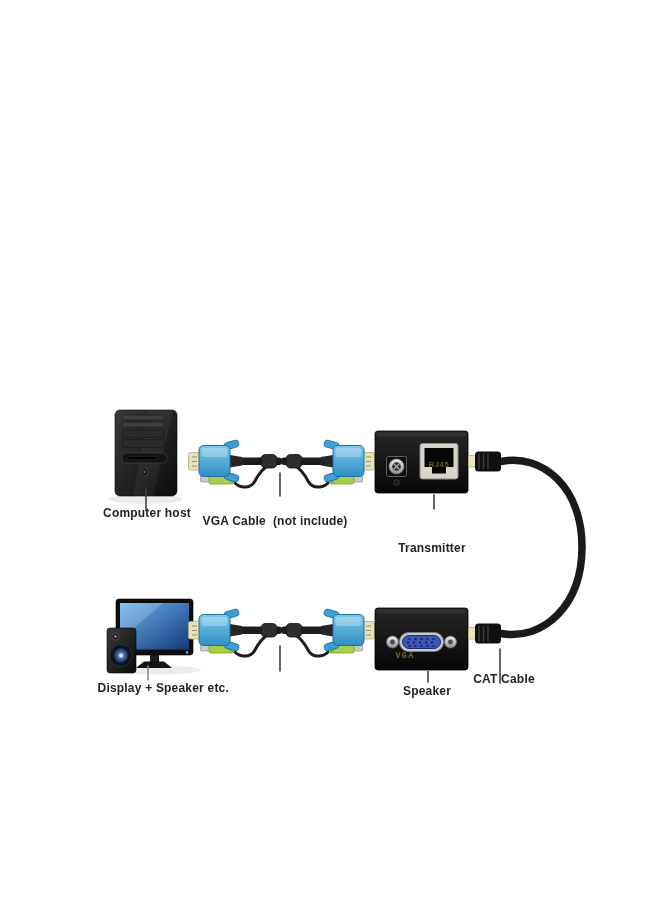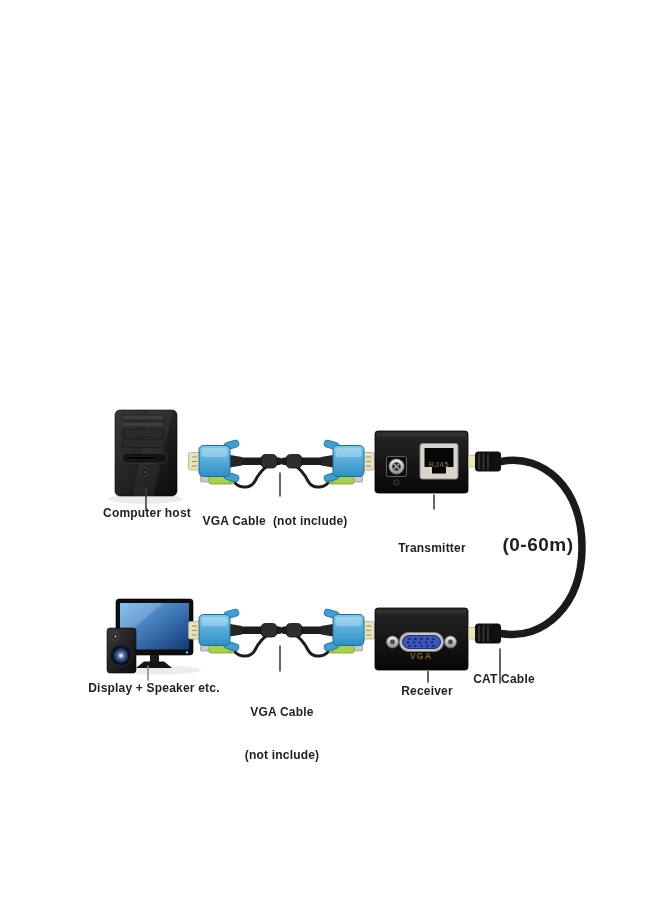--- a/index.html
+++ b/index.html
@@ -183,28 +183,23 @@
   </svg>
 
   <div class="lbl" style="left:87px;top:506px;width:120px;">Computer host</div>
 
   <div class="lbl" style="left:185px;top:514px;width:180px;">VGA Cable  (not include)</div>
 
   <div class="lbl" style="left:372px;top:541px;width:120px;">Transmitter</div>
 
   <div class="lbl lbl-port lbl-rj45" style="left:414px;top:460px;width:50px;">RJ45</div>
 
-  <div class="lbl lbl-distance" style="left:483px;top:534px;width:110px;">(0-60m)</div>
-
-  <div class="lbl" style="left:79px;top:681px;width:150px;">Display + Speaker etc.</div>
-
-  <div class="lbl two-line" style="left:212px;top:676px;width:140px;">
-    <div>VGA Cable</div>
-    <div>(not include)</div>
-  </div>
-
-  <div class="lbl" style="left:367px;top:684px;width:120px;">Receiver</div>
-
-  <div class="lbl lbl-port lbl-vgaport" style="left:396px;top:651px;width:50px;">VGA</div>
+
+  <div class="lbl" style="left:79px;top:681px;width:150px;text-align:right;">Display + Speaker etc.</div>
+
+
+  <div class="lbl" style="left:367px;top:684px;width:120px;">Speaker</div>
+
+  <div class="lbl lbl-port lbl-vgaport" style="left:380px;top:651px;width:50px;font-family:Liberation Mono, monospace;">VGA</div>
 
   <div class="lbl" style="left:444px;top:672px;width:120px;">CAT Cable</div>
 
 </div>
 
 </body></html>

